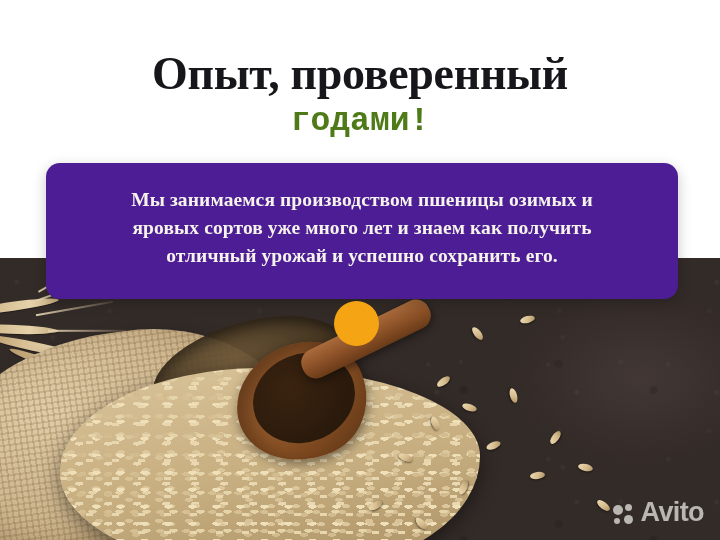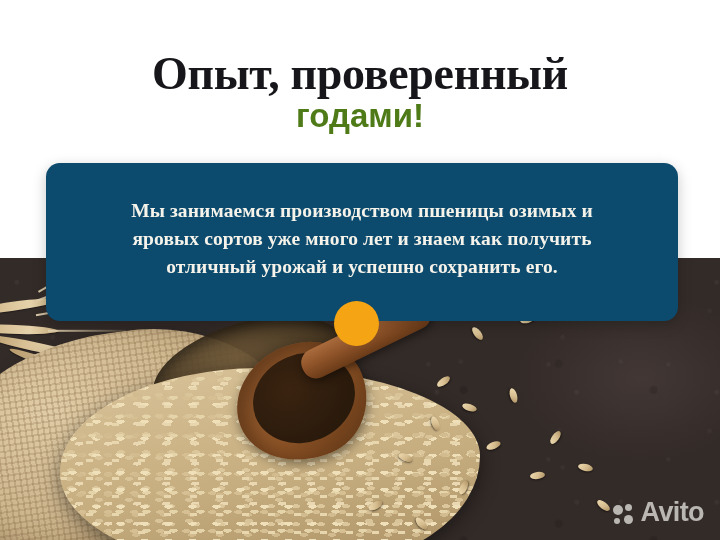--- a/index.html
+++ b/index.html
@@ -164,22 +164,22 @@
     background: linear-gradient(115deg, #efdcb2 0%, #d6bd8f 55%, #ab8e60 100%);
     box-shadow: 0 1px 2px rgba(0,0,0,.55);
   }
 
   
   .green-card {
     position: absolute;
     left: 46px;
     top: 163px;
     width: 632px;
-    height: 158px;
-    background: #0c4a6e;
+    height: 136px;
+    background: #4c1d95;
     border-radius: 14px;
     box-shadow: 0 4px 14px rgba(0,0,0,.22);
     display: flex;
     align-items: center;
     justify-content: center;
     box-sizing: border-box;
     padding: 4px 54px 10px 54px;
   }
   .card-text {
     color: #f5f3ea;
@@ -215,23 +215,24 @@
     display: block;
     color: #17161a;
     font-family: Liberation Serif, serif;
     font-weight: 700;
     font-size: 46px;
     letter-spacing: -.3px;
   }
   .heading-line2 {
     display: block;
     color: #4e7a17;
-    font-family: Liberation Sans, sans-serif;
+    font-family: Liberation Mono, monospace;
     font-weight: 700;
     font-size: 33px;
+    margin-top: 6px;
   }
 
   
   .avito {
     position: absolute;
     right: 16px;
     bottom: 14px;
     display: flex;
     align-items: flex-end;
     gap: 6px;

